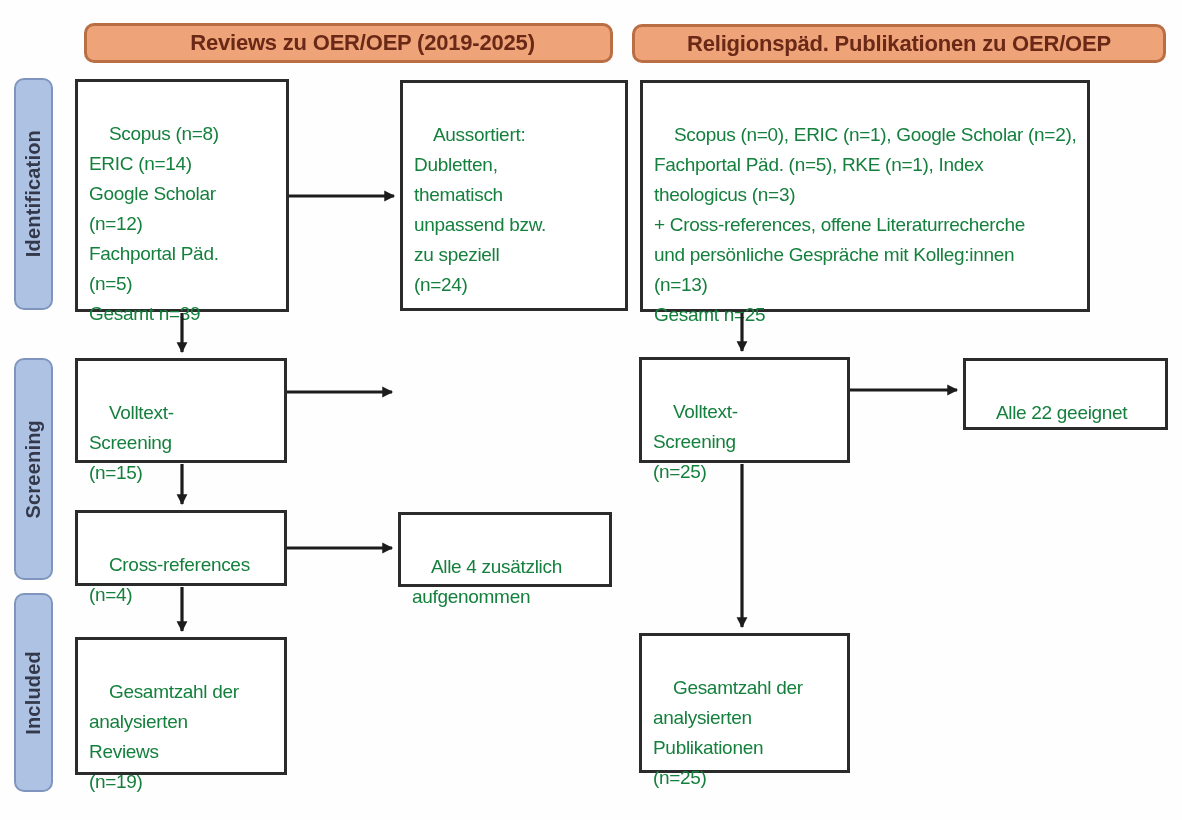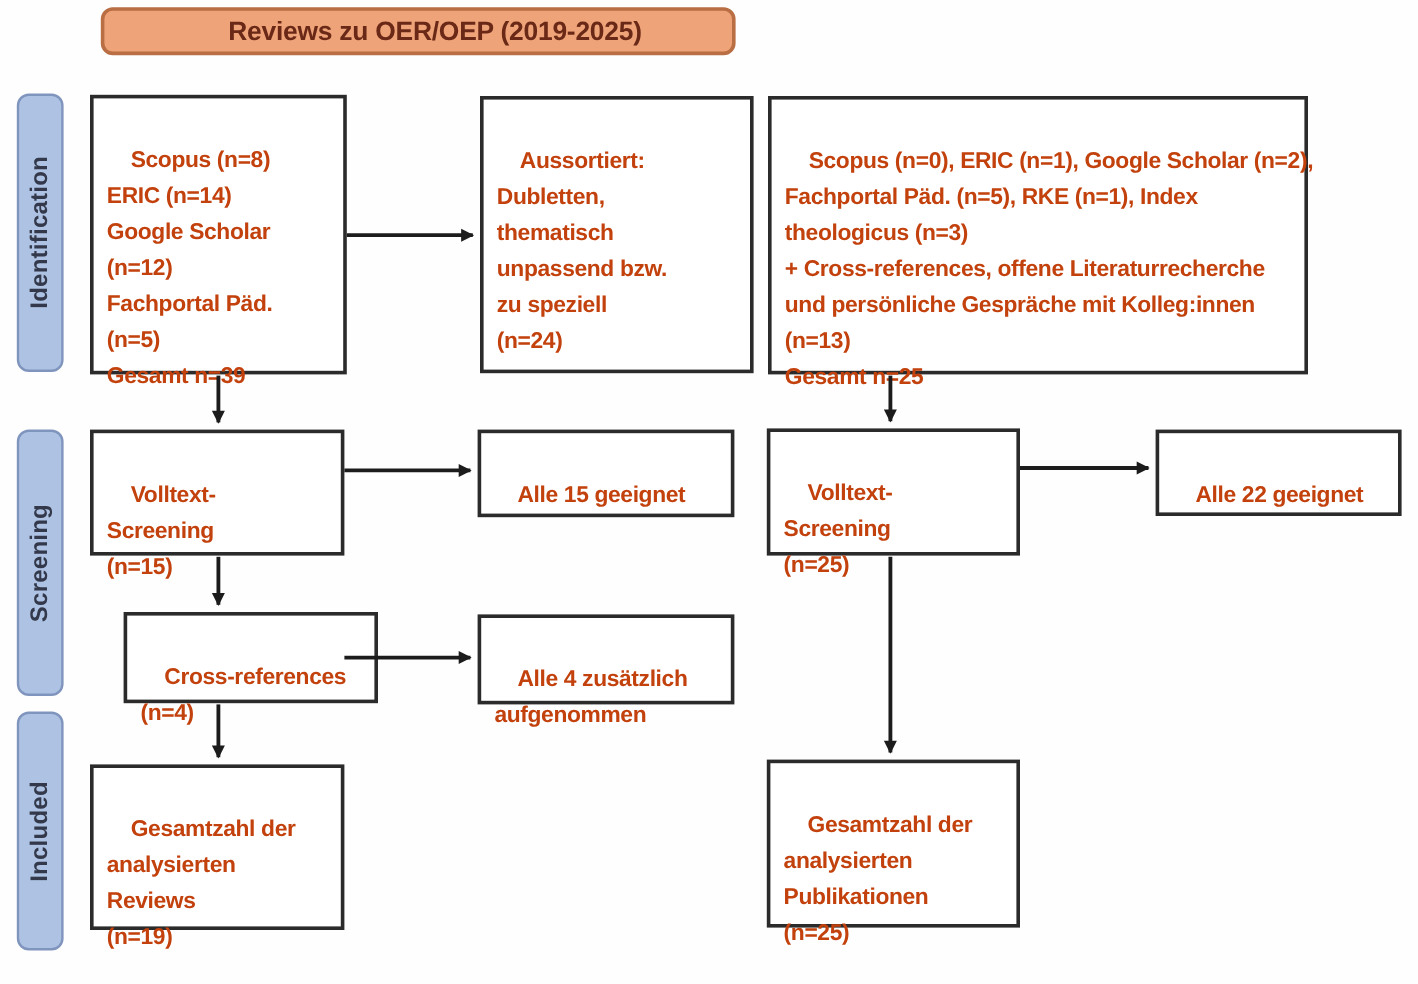--- a/index.html
+++ b/index.html
@@ -45,41 +45,44 @@
     color: #33394a;
     letter-spacing: 0.2px;
     white-space: nowrap;
   }
   .flow-box {
     position: absolute;
     background: #ffffff;
     border: 3.5px solid #2b2b2b;
     padding: 7px 11px;
     font-size: 19px;
-    font-weight: 700;
-    color: #c2410c;
+    font-weight: 400;
+    color: #15803d;
     line-height: 30px;
     letter-spacing: -0.3px;
     white-space: pre;
   }
   .arrows-layer {
     position: absolute;
     left: 0; top: 0;
     width: 1182px;
     height: 820px;
     pointer-events: none;
   }
 </style>
 </head>
 <body>
 
 <div id="stage">
 
-  <div class="col-header" style="left:84px; top:6px; width:529px;padding-left:28px;">
+  <div class="col-header" style="left:84px; top:23px; width:529px;padding-left:28px;">
     <span>Reviews zu OER/OEP (2019-2025)</span>
+  </div>
+  <div class="col-header" style="left:632px; top:24px; width:534px; height:39px;">
+    <span>Religionspäd. Publikationen zu OER/OEP</span>
   </div>
 
   <div class="phase-tab" style="left:14px; top:78px; height:232px;">
     <span class="phase-label">Identification</span>
   </div>
   <div class="phase-tab" style="left:14px; top:358px; height:222px;">
     <span class="phase-label">Screening</span>
   </div>
   <div class="phase-tab" style="left:14px; top:593px; height:199px;">
     <span class="phase-label">Included</span>
@@ -100,24 +103,21 @@
 thematisch
 unpassend bzw.
 zu speziell
 (n=24)</span>
   </div>
   <div class="flow-box" style="left:75px; top:358px; width:212px; height:105px;">
     <span>Volltext-
 Screening
 (n=15)</span>
   </div>
-  <div class="flow-box" style="left:398px; top:358px; width:214px; height:73px;">
-    <span>Alle 15 geeignet</span>
-  </div>
-  <div class="flow-box" style="left:75px; top:510px; width:212px; height:76px;margin-left:28px;">
+  <div class="flow-box" style="left:75px; top:510px; width:212px; height:76px;">
     <span>Cross-references
 (n=4)</span>
   </div>
   <div class="flow-box" style="left:398px; top:512px; width:214px; height:75px;padding-left:11px;">
     <span>Alle 4 zusätzlich
 aufgenommen</span>
   </div>
   <div class="flow-box" style="left:75px; top:637px; width:212px; height:138px;">
     <span>Gesamtzahl der
 analysierten

